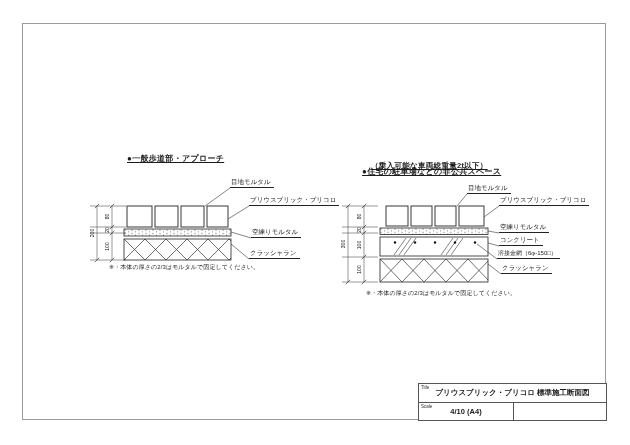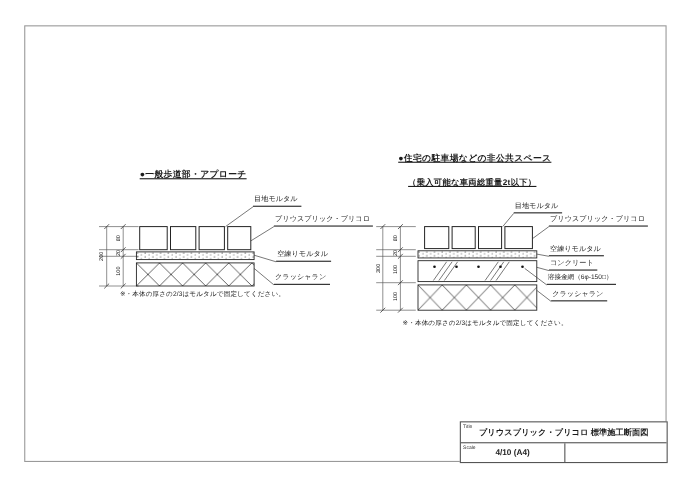--- a/index.html
+++ b/index.html
@@ -85,21 +85,21 @@
       <line x1="164" y1="89" x2="146" y2="74"></line>
     </g>
   </svg>
 
   <div class="layer-label" style="left:230px;top:178px;">目地モルタル</div>
   <div class="layer-label" style="left:249px;top:196px;">ブリウスブリック・ブリコロ</div>
   <div class="layer-label" style="left:251px;top:228px;">空練りモルタル</div>
   <div class="layer-label" style="left:249px;top:249px;">クラッシャラン</div>
   <div class="note" style="left:109px;top:263px;">※・本体の厚さの2/3はモルタルで固定してください。</div>
 
-  <div class="sec-title" style="left:362px;top:138px;">●住宅の駐車場などの非公共スペース</div>
+  <div class="sec-title" style="left:362px;top:166px;">●住宅の駐車場などの非公共スペース</div>
   <div class="sec-title sub" style="left:371px;top:161px;">（乗入可能な車両総重量2t以下）</div>
 
   <svg class="svg-right" style="left:338px;top:170px;" width="262" height="118" viewBox="0 0 262 118">
     <defs>
       <pattern id="stipR" patternUnits="userSpaceOnUse" x="42" y="58" width="7" height="3.5">
         <circle cx="1" cy="1" r="0.5" fill="#333"></circle>
           <circle cx="4.5" cy="2.6" r="0.5" fill="#333"></circle>
       </pattern>
       <pattern id="xhR" patternUnits="userSpaceOnUse" x="42" y="89" width="22" height="23">
         <path d="M0,23 L22,0 M0,0 L22,23" stroke="#333" stroke-width="0.7" fill="none"></path>

